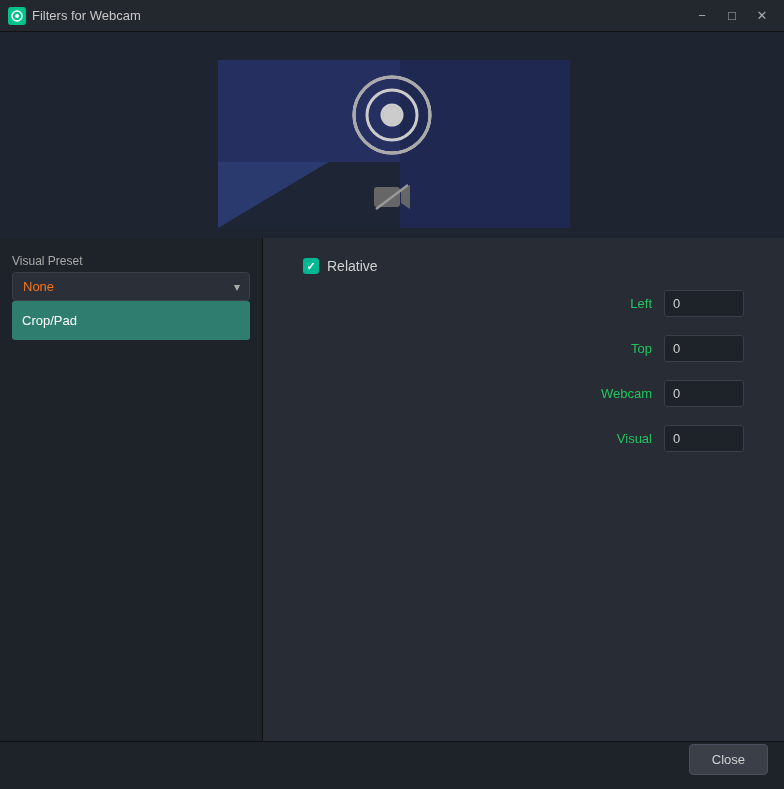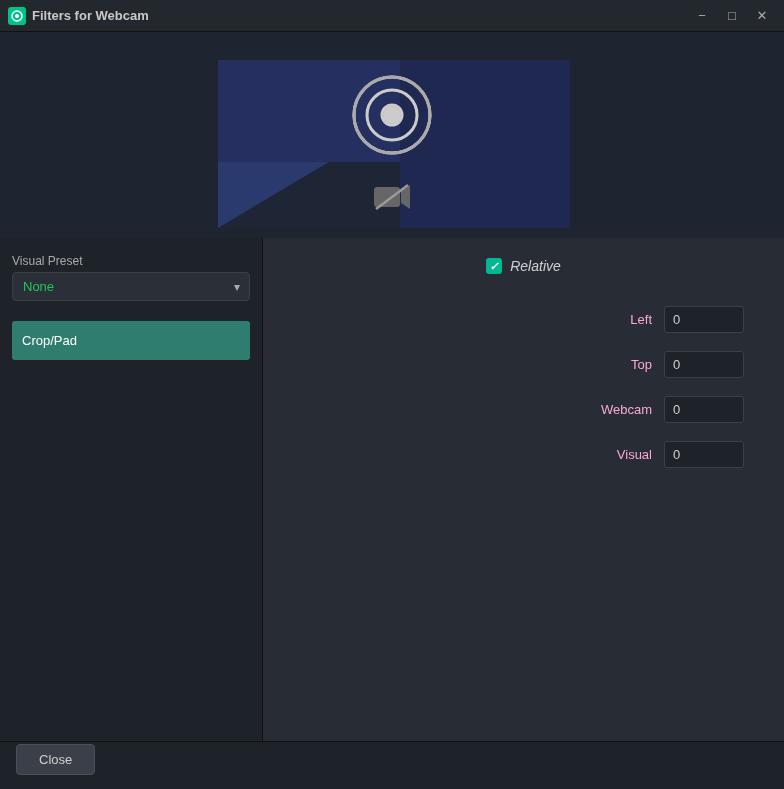--- a/index.html
+++ b/index.html
@@ -36,21 +36,20 @@
       display: flex;
       align-items: center;
       justify-content: center;
       font-size: 10px;
       color: #fff;
       font-weight: bold;
     }
     .title-text {
       color: #c8c8c8;
       font-size: 13px;
-      font-weight: bold;
     }
     .title-bar-buttons {
       display: flex;
       align-items: center;
       gap: 2px;
     }
     .title-btn {
       width: 28px;
       height: 22px;
       background: transparent;
@@ -106,35 +105,35 @@
     }
 
     
     .left-panel {
       width: 263px;
       background: #1e2329;
       border-right: 1px solid #111;
       padding: 16px 12px;
       display: flex;
       flex-direction: column;
-      gap: 20px;
+      gap: 0;
     }
     .section-label {
       font-size: 12px;
       color: #aaa;
       margin-bottom: 4px;
     }
     .dropdown-wrapper {
       position: relative;
     }
     .dropdown-select {
       width: 100%;
       background: #2a2f38;
       border: 1px solid #3a3f48;
-      color: #22c55e;
+      color: #f97316;
       padding: 6px 10px;
       font-size: 13px;
       border-radius: 4px;
       appearance: none;
       cursor: pointer;
     }
     .dropdown-arrow {
       position: absolute;
       right: 10px;
       top: 50%;
@@ -177,23 +176,21 @@
       background: #272c35;
       padding: 20px 40px;
       display: flex;
       flex-direction: column;
       gap: 0;
     }
     .relative-row {
       display: flex;
       align-items: center;
       gap: 8px;
-      margin-bottom: 32px;
-      justify-content: center;
-      font-style: italic;
+      margin-bottom: 16px;
     }
     .checkbox-custom {
       width: 16px;
       height: 16px;
       background: #00b894;
       border-radius: 3px;
       display: flex;
       align-items: center;
       justify-content: center;
       cursor: pointer;
@@ -209,21 +206,21 @@
       font-size: 14px;
       color: #d0d0d0;
     }
     .form-row {
       display: flex;
       align-items: center;
       margin-bottom: 18px;
       justify-content: flex-end;
     }
     .form-row-label {
-      color: #f9a8d4;
+      color: #22c55e;
       font-size: 13px;
       margin-right: 12px;
       min-width: 50px;
       text-align: right;
     }
     .form-input {
       width: 80px;
       background: #1e2329;
       border: 1px solid #3a3f48;
       color: #d0d0d0;
@@ -233,20 +230,21 @@
       text-align: left;
     }
 
     
     .footer {
       height: 36px;
       background: #1e2329;
       border-top: 1px solid #111;
       display: flex;
       align-items: center;
+      justify-content: flex-end;
       padding: 0 16px;
     }
     .close-main-btn {
       background: #3a3f48;
       border: 1px solid #4a5060;
       color: #d0d0d0;
       padding: 7px 22px;
       font-size: 13px;
       border-radius: 4px;
       cursor: pointer;

